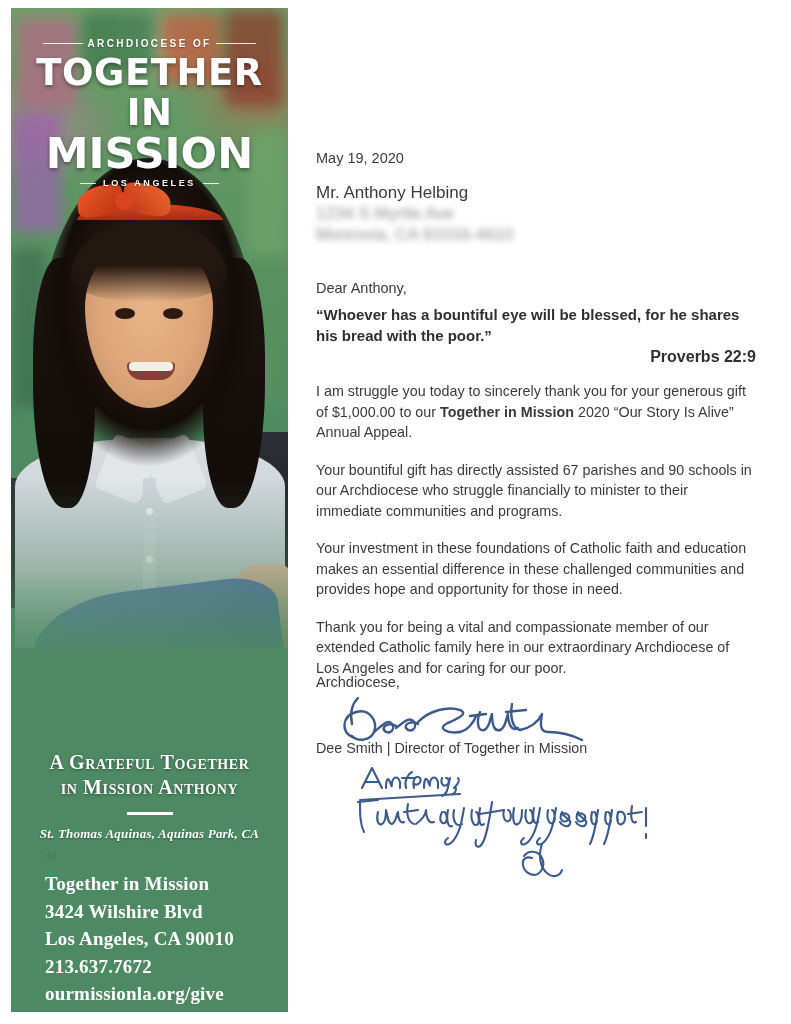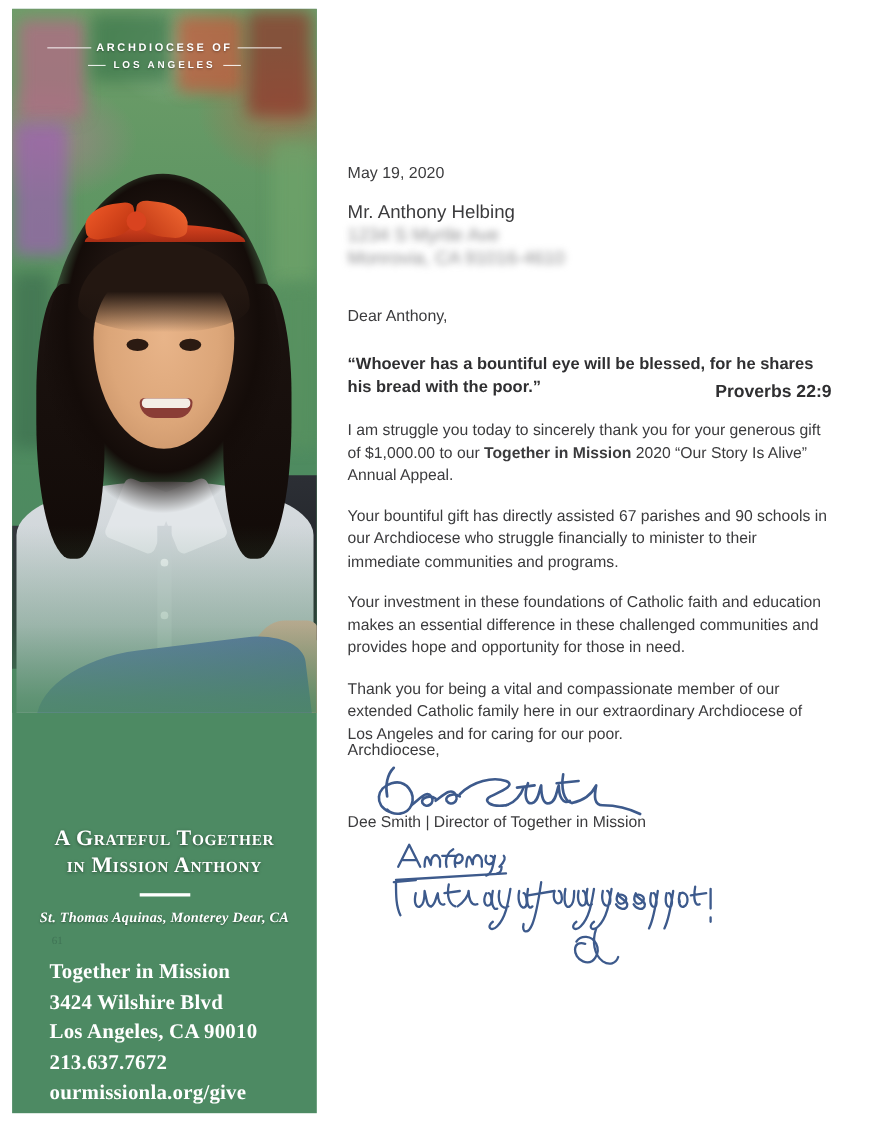--- a/index.html
+++ b/index.html
@@ -90,21 +90,21 @@
   
   .contact{position:absolute;left:34px;top:862px;color:#fff;font-family:"Liberation Serif",serif;font-weight:700;font-size:19px;line-height:27.5px;letter-spacing:.2px;}
   .contact div{white-space:nowrap;}
 
   
   .letter{position:absolute;left:316px;top:0;width:460px;color:#3b3b3d;}
   .letter-date{position:absolute;left:0;top:150px;font-size:14.5px;}
   .addr{position:absolute;left:0;top:182px;font-size:17px;line-height:21px;}
   .addr .redact{filter:blur(3.4px);color:#8e8e90;user-select:none;}
   .salutation{position:absolute;left:0;top:280px;font-size:14.5px;}
-  .quote{position:absolute;left:0;top:320px;width:445px;font-size:15px;line-height:21px;font-weight:700;color:#2f2f31;}
+  .quote{position:absolute;left:0;top:304px;width:445px;font-size:15px;line-height:21px;font-weight:700;color:#2f2f31;}
   .attrib{position:absolute;left:0;top:348px;width:440px;text-align:right;font-size:16px;font-weight:700;color:#2f2f31;}
   .body{position:absolute;left:0;top:381px;width:440px;font-size:14.3px;line-height:20.5px;}
   .body p{margin:0 0 17px 0;}
   .body b{font-weight:700;}
   .closing{position:absolute;left:0;top:674px;font-size:14.5px;}
   .sigline{position:absolute;left:0;top:740px;font-size:14.3px;}
 
   .sig-svg{position:absolute;left:18px;top:688px;}
   .note-svg{position:absolute;left:40px;top:762px;}
 </style>
@@ -153,34 +153,38 @@
 
       <div class="green-fade"></div>
     </div>
 
     <div class="logo">
       <div class="logo-top">
         <span class="rule"></span>
         <span class="logo-kicker">ARCHDIOCESE OF</span>
         <span class="rule"></span>
       </div>
+      <div class="logo-main">
+        <span>TOGETHER IN</span>
+        <span class="l2">MISSION</span>
+      </div>
       <div class="logo-bottom">
         <span class="rule"></span>
         <span class="logo-city">LOS ANGELES</span>
         <span class="rule"></span>
       </div>
     </div>
 
     <div class="caption">
       <div class="caption-title">
         <div>A Grateful Together</div>
         <div>in Mission Anthony</div>
       </div>
       <div class="caption-divider"></div>
-      <div class="caption-sub">St. Thomas Aquinas, Monterey Dear, CA</div>
+      <div class="caption-sub">St. Thomas Aquinas, Aquinas Park, CA</div>
     </div>
 
     <div class="page-num">61</div>
 
     <div class="contact">
       <div>Together in Mission</div>
       <div>3424 Wilshire Blvd</div>
       <div>Los Angeles, CA 90010</div>
       <div>213.637.7672</div>
       <div>ourmissionla.org/give</div>

